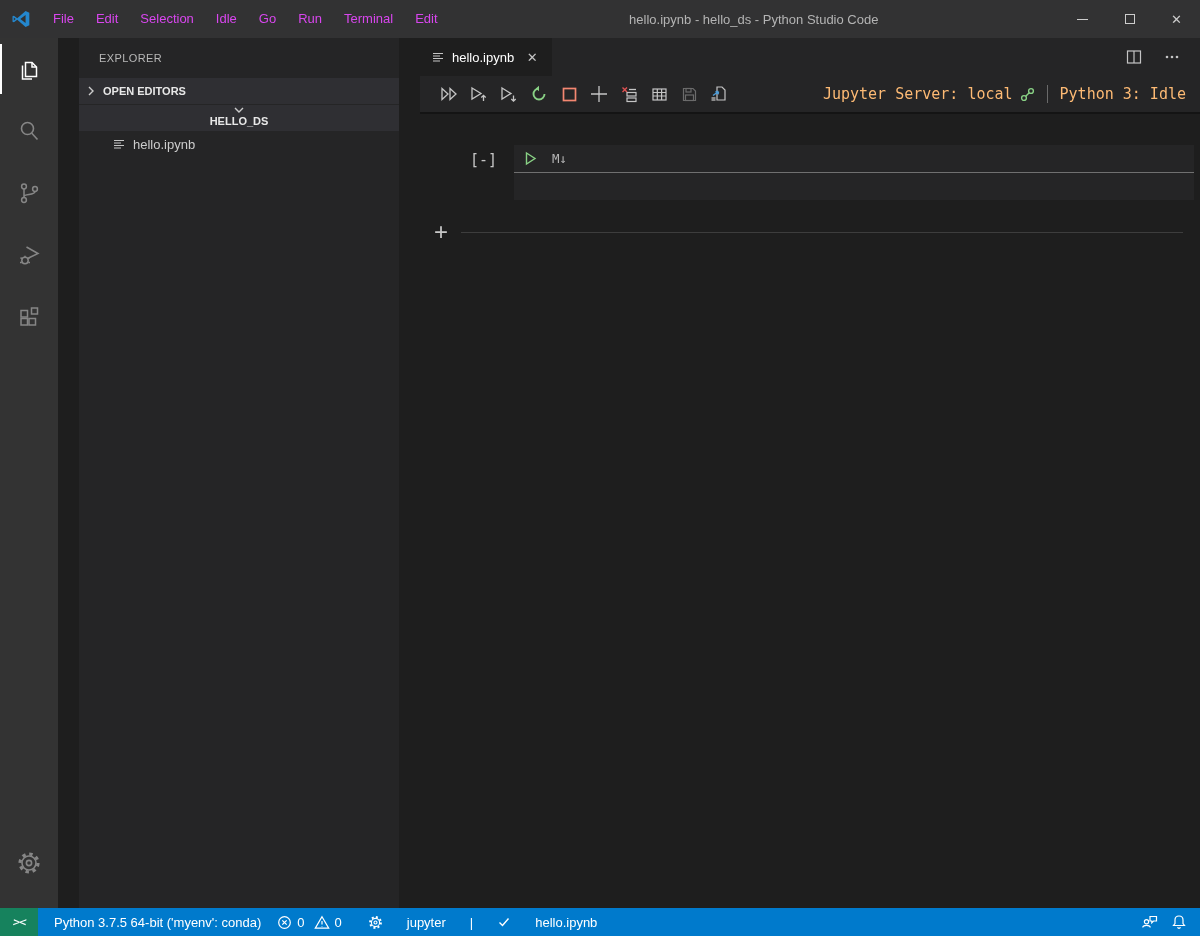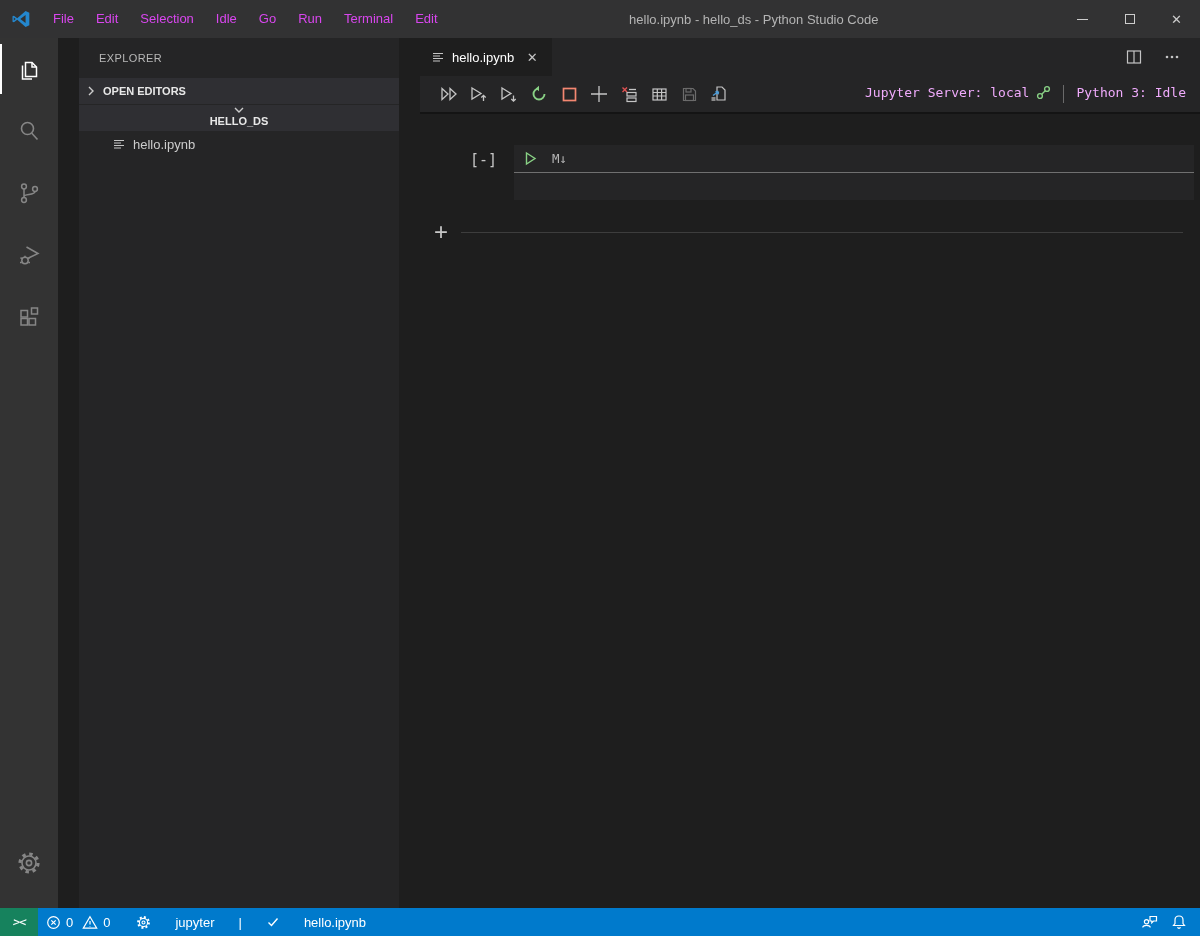--- a/index.html
+++ b/index.html
@@ -45,21 +45,21 @@
   .tab { background:#1e1e1e; display:flex; align-items:center; padding:0 10px 0 12px; color:#ffffff; font-size:13px; cursor:pointer; }
   .tab .label { margin:0 8px 0 7px; }
   .tab-close { color:#c5c5c5; font-size:13px; width:20px; height:20px; display:flex; align-items:center; justify-content:center; border-radius:3px; }
   .tab-fill { flex:1; }
   .editor-actions { display:flex; align-items:center; padding-right:14px; gap:10px; }
   .ed-act-btn { width:28px; height:28px; display:flex; align-items:center; justify-content:center; color:#c5c5c5; }
 
   
   .nbtoolbar { height:38px; background:#252526; border-bottom:2px solid #141414; display:flex; align-items:center; padding:0 14px; }
   .nb-btn { width:30px; height:28px; display:flex; align-items:center; justify-content:center; cursor:pointer; border-radius:3px; }
-  .nb-right { margin-left:auto; display:flex; align-items:flex-start; color:#f0abfc; font-size:13px; }
+  .nb-right { margin-left:auto; display:flex; align-items:flex-start; color:#fdba74; font-size:15px; }
   .server-status { display:flex; align-items:center; gap:7px; cursor:pointer; }
   .nb-sep { width:1px; height:18px; background:#6a6a6a; margin:0 12px; }
 
   
   .canvas { flex:1; background:#1e1e1e; padding-top:31px; position:relative; overflow:hidden; }
   .cell-row { display:flex; }
   .exec-gutter { width:94px; display:flex; justify-content:flex-end; padding-right:17px; padding-top:6px; }
   .exec-count { color:#c5c5c5; font-size:15px; }
   .cell { flex:1; margin-right:6px; background:#252526; }
   .cell-toolbar { height:28px; display:flex; align-items:center; padding-left:9px; border-bottom:1px solid #707070; }
@@ -358,20 +358,23 @@
       </div>
     </div>
 
   </div>
 </div>
 
 <div class="statusbar">
   <div class="remote">
     <span class="remote-glyph">&gt;&lt;</span>
   </div>
+  <div class="sb-item" style="margin-left:8px;">
+    <span>Python 3.7.5 64-bit ('myenv': conda)</span>
+  </div>
   <div class="sb-item">
     <span>
       <svg width="15" height="15" viewBox="0 0 15 15" fill="none" stroke="#ffffff" stroke-width="1.2">
         <circle cx="7.5" cy="7.5" r="5.8"></circle>
         <path d="M5.3 5.3 L9.7 9.7 M9.7 5.3 L5.3 9.7"></path>
       </svg>
     </span>
     <span>0</span>
     <span style="margin-left:4px;">
       <svg width="16" height="15" viewBox="0 0 16 15" fill="none" stroke="#ffffff" stroke-width="1.2">

